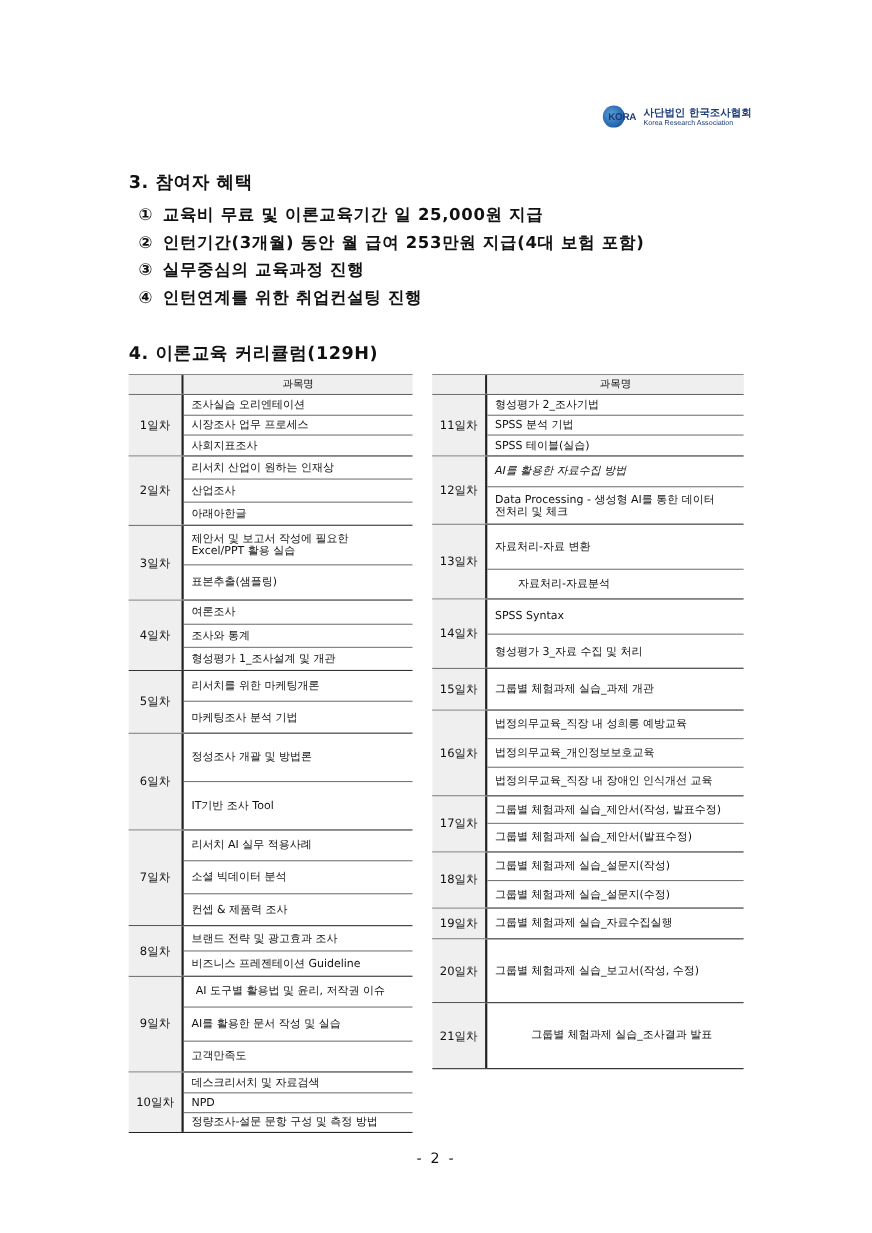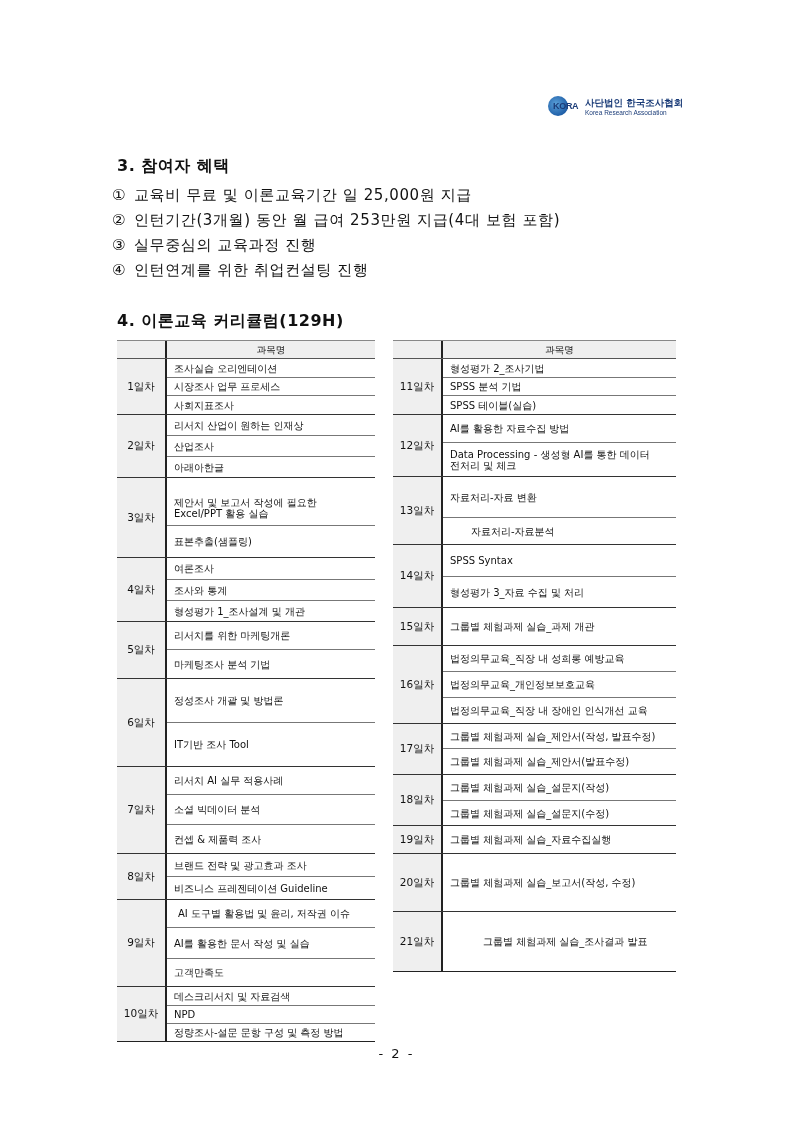--- a/index.html
+++ b/index.html
@@ -9,21 +9,21 @@
   .logo-circle { width: 34px; height: 22px; position: relative; }
   .logo-circle .ring { position: absolute; left: 0; top: 0; width: 20px; height: 20px; border-radius: 50%;
       background: radial-gradient(circle at 40% 40%, #5aa0d8 0%, #1f5fa8 70%, #163f7a 100%); }
   .logo-circle .txt { position: absolute; left: 5px; top: 5px; font-size: 9px; font-weight: bold; color: #1b3c78;
       letter-spacing: -0.3px; font-family: "Liberation Sans", sans-serif; }
   .logo-text { margin-left: 3px; line-height: 1; }
   .logo-ko { font-size: 9.5px; font-weight: bold; color: #1b3c78; white-space: nowrap; }
   .logo-en { font-size: 6.5px; color: #1b3c78; white-space: nowrap; margin-top: 2px; font-family: "Liberation Sans", sans-serif; }
 
   .sec-title { position: absolute; left: 117px; font-size: 16px; font-weight: bold; letter-spacing: 0.5px; white-space: nowrap; }
-  .benefits { position: absolute; left: 112px; top: 183px; margin: 0; padding: 0; list-style: none; }
+  .benefits { position: absolute; left: 126px; top: 183px; margin: 0; padding: 0; list-style: none; font-weight: bold; }
   .benefits li { height: 25px; font-size: 15px; line-height: 25px; white-space: nowrap; letter-spacing: 0.6px; }
   .benefits .num { display: inline-block; width: 22px; }
 
   .tbl { position: absolute; top: 340px; border-bottom: 1.5px solid #222; }
   .tbl .hdr { display: flex; height: 17px; border-top: 1px solid #888; border-bottom: 1.5px solid #555; background: #efefef; }
   .tbl .hdr .hday { background: #efefef; border-right: 2px solid #222; }
   .tbl .hdr .hsub { flex: 1; text-align: center; font-size: 9.5px; line-height: 17px; background: #efefef; }
   .day { display: flex; border-bottom: 1.5px solid #333; }
   .day:last-child { border-bottom: none; }
   .day .dlabel { background: #efefef; border-right: 2px solid #222; display: flex; align-items: center;
@@ -75,21 +75,21 @@
       <div class="dlabel" style="width: 48px;">2일차</div>
       <div class="subs">
         <div class="sub" style="height: 20px;">리서치 산업이 원하는 인재상</div>
         <div class="sub" style="height: 20px;">산업조사</div>
         <div class="sub" style="height: 20px;">아래아한글</div>
       </div>
     </div>
     <div class="day">
       <div class="dlabel" style="width: 48px;">3일차</div>
       <div class="subs">
-        <div class="sub" style="height: 35px; margin-top: 12px;">제안서 및 보고서 작성에 필요한
+        <div class="sub" style="height: 35px;">제안서 및 보고서 작성에 필요한
 Excel/PPT 활용 실습</div>
         <div class="sub" style="height: 31px;">표본추출(샘플링)</div>
       </div>
     </div>
     <div class="day">
       <div class="dlabel" style="width: 48px;">4일차</div>
       <div class="subs">
         <div class="sub" style="height: 21px; text-align: center;">여론조사</div>
         <div class="sub" style="height: 20px;">조사와 통계</div>
         <div class="sub" style="height: 20px;">형성평가 1_조사설계 및 개관</div>
@@ -151,21 +151,21 @@
       <div class="dlabel" style="width: 48px;">11일차</div>
       <div class="subs">
         <div class="sub" style="height: 18px;">형성평가 2_조사기법</div>
         <div class="sub" style="height: 17px;">SPSS 분석 기법</div>
         <div class="sub" style="height: 18px;">SPSS 테이블(실습)</div>
       </div>
     </div>
     <div class="day">
       <div class="dlabel" style="width: 48px;">12일차</div>
       <div class="subs">
-        <div class="sub" style="height: 27px;">AI를 활용한 자료수집 방법</div>
+        <div class="sub" style="height: 27px; font-style: italic;">AI를 활용한 자료수집 방법</div>
         <div class="sub" style="height: 33px;">Data Processing - 생성형 AI를 통한 데이터
 전처리 및 체크</div>
       </div>
     </div>
     <div class="day">
       <div class="dlabel" style="width: 48px;">13일차</div>
       <div class="subs">
         <div class="sub" style="height: 40px;">자료처리-자료 변환</div>
         <div class="sub" style="height: 26px; padding-left: 28px;">자료처리-자료분석</div>
       </div>

